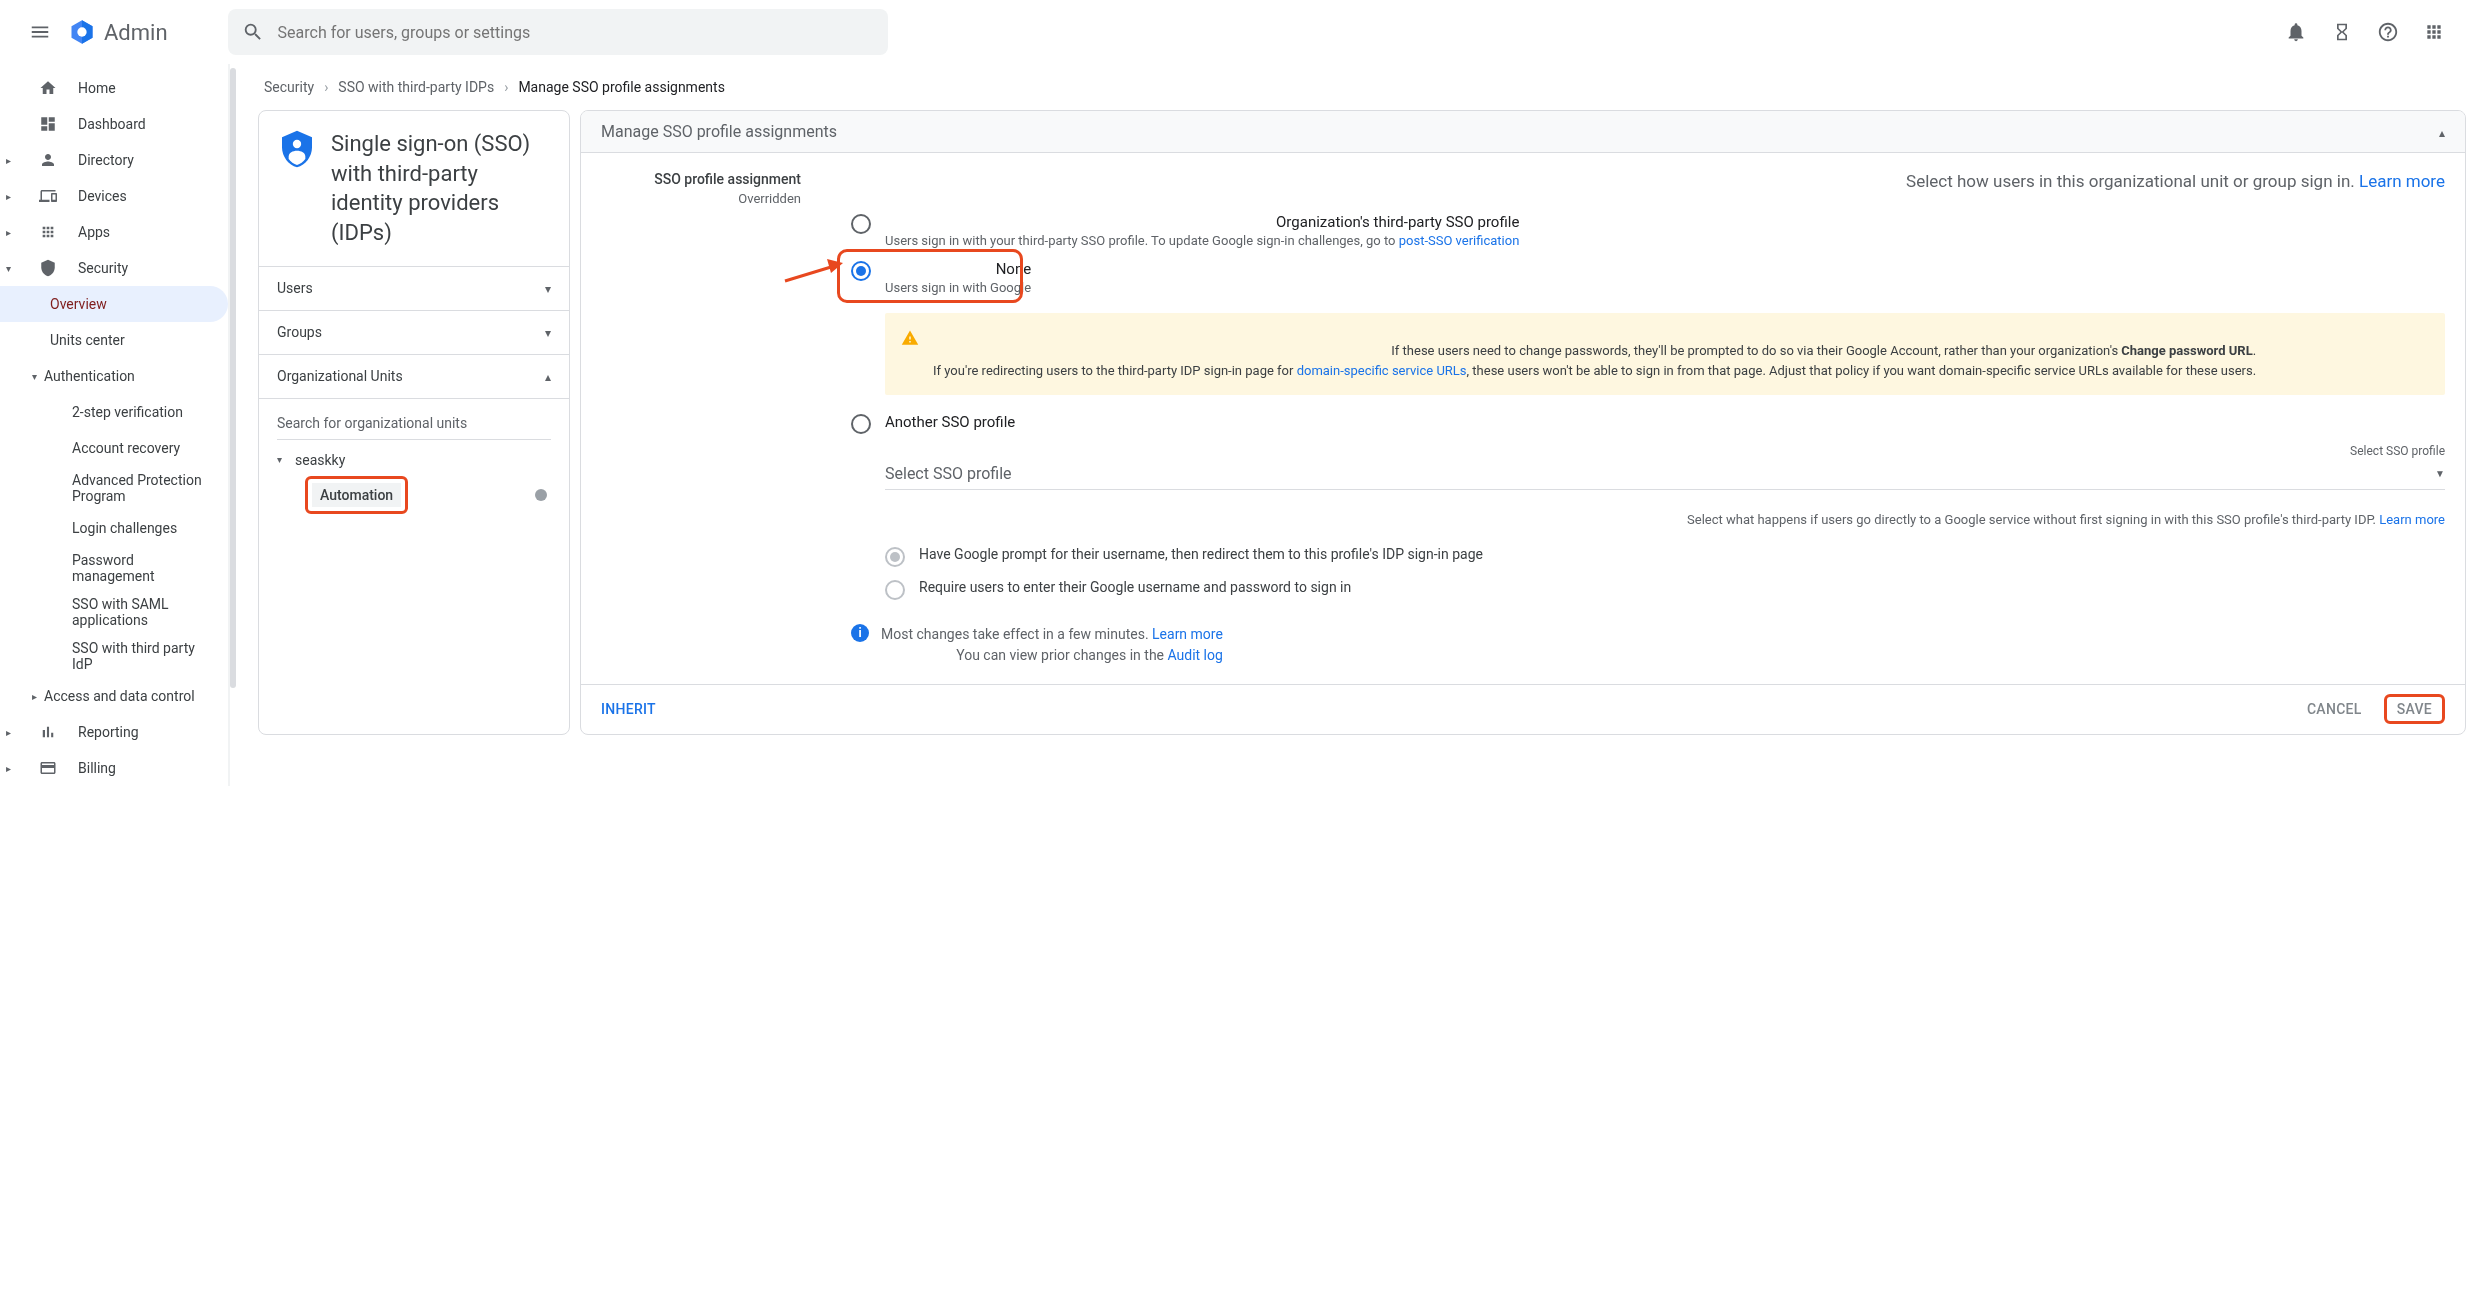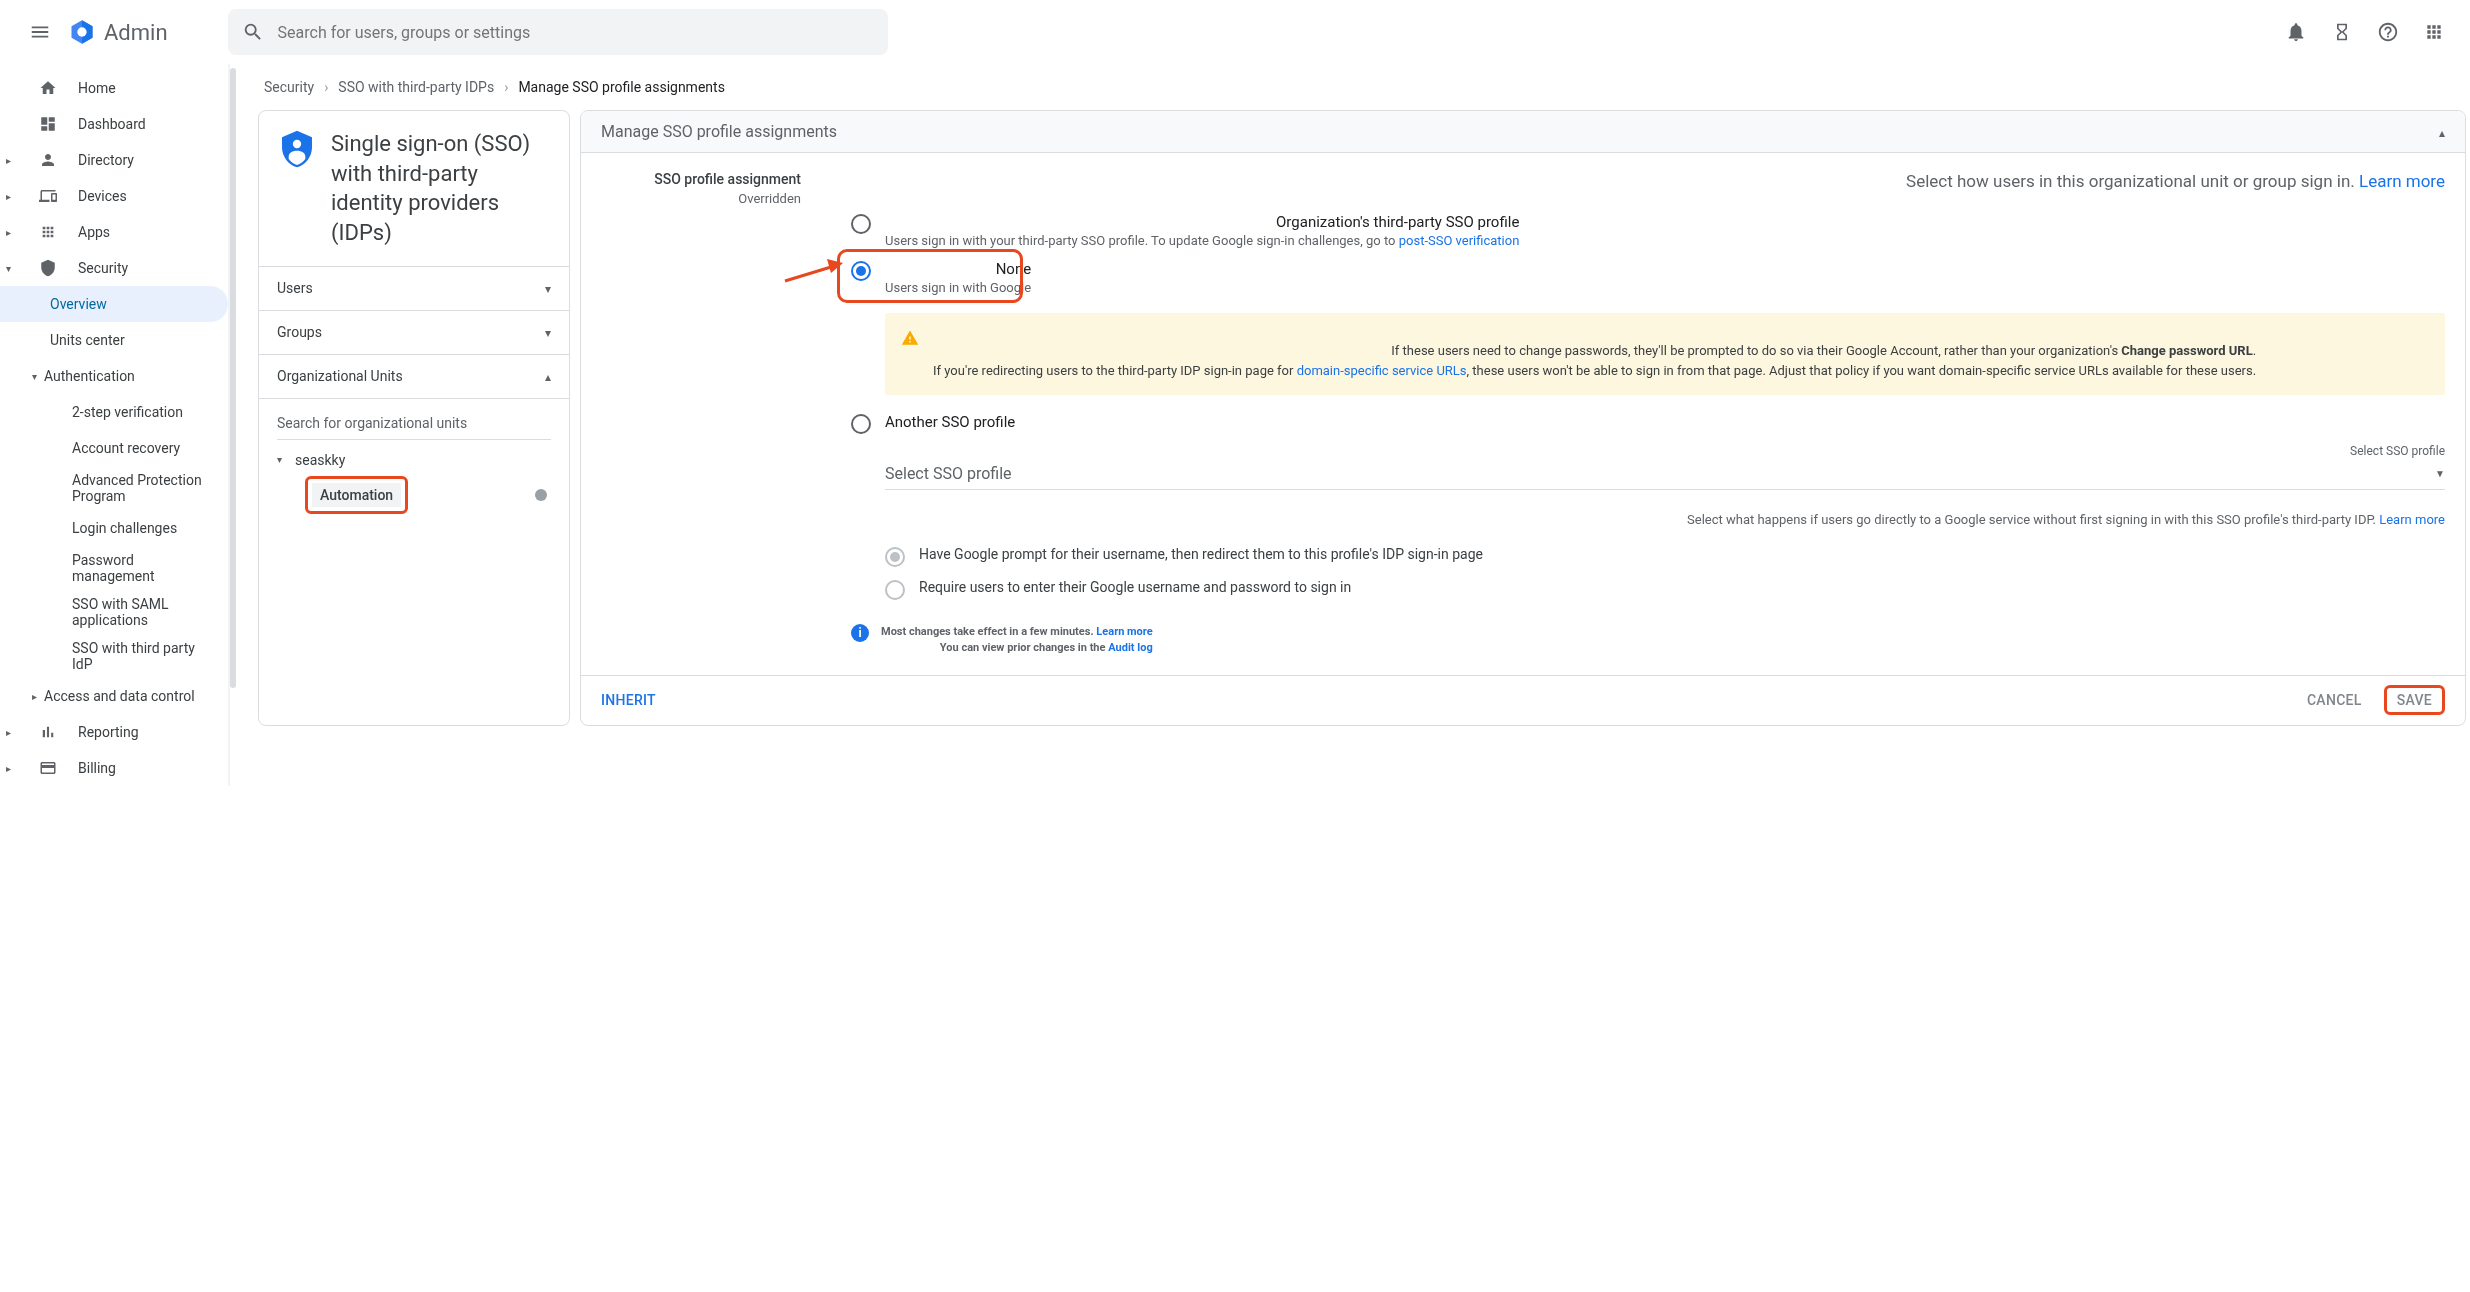--- a/index.html
+++ b/index.html
@@ -16,21 +16,21 @@
 .header-btn { width: 40px; height: 40px; display: flex; align-items: center; justify-content: center; cursor: pointer; border-radius: 50%; color: #5f6368; }
 
 .layout { display: flex; }
 .sidebar { width: 228px; padding-top: 6px; }
 .nav-item { display: flex; align-items: center; height: 36px; padding-left: 20px; gap: 20px; color: #3c4043; cursor: pointer; border-radius: 0 18px 18px 0; }
 .nav-item .chevron { width: 12px; margin-left: -14px; color: #5f6368; font-size: 10px; visibility: hidden; }
 .nav-item.has-children .chevron { visibility: visible; }
 .nav-item .nav-icon { width: 20px; display: flex; align-items: center; justify-content: center; color: #5f6368; }
 .sub-items { margin-left: 0; }
 .sub-item { display: flex; align-items: center; height: 36px; padding-left: 50px; color: #3c4043; cursor: pointer; border-radius: 0 18px 18px 0; font-size: 14px; }
-.sub-item.active { background: #e8f0fe; color: #0369a1; }
+.sub-item.active { background: #e8f0fe; color: #7f1d1d; }
 .sub2-item { display: flex; align-items: center; min-height: 36px; padding: 6px 10px 6px 72px; color: #3c4043; cursor: pointer; font-size: 14px; }
 .sub2-head { display: flex; align-items: center; height: 36px; padding-left: 50px; color: #3c4043; font-size: 14px; }
 .sub2-head .tri { width: 12px; margin-left: -18px; font-size: 10px; color: #5f6368; }
 
 .content-wrap { flex: 1; display: flex; border-left: 2px solid #f1f3f4; }
 .scrollstrip { width: 6px; background: #dadce0; height: 620px; border-radius: 3px; align-self: flex-start; margin-top: 4px; }
 .content { flex: 1; }
 .breadcrumb { height: 46px; display: flex; align-items: center; padding: 0 28px; color: #5f6368; font-size: 14px; gap: 10px; }
 .breadcrumb .crumb { cursor: pointer; }
 .breadcrumb .current { color: #202124; }
@@ -83,21 +83,21 @@
 
 .select-sso { margin-left: 34px; margin-top: 4px; }
 .select-sso .lbl { color: #5f6368; font-size: 12px; }
 .select-sso .sel { display: flex; align-items: center; justify-content: space-between; color: #5f6368; font-size: 16px; border-bottom: 1px solid #dadce0; padding: 4px 0 6px; margin-top: 2px; }
 
 .direct-text { color: #5f6368; font-size: 13px; margin: 20px 0 10px 34px; line-height: 1.5; }
 .direct-text a.link { color: #1a73e8; text-decoration: none; }
 
 .info-row { display: flex; align-items: flex-start; gap: 12px; margin-top: 18px; }
 .info-icon { width: 18px; height: 18px; background: #1a73e8; color: #fff; border-radius: 50%; display: flex; align-items: center; justify-content: center; font-size: 12px; font-weight: 700; flex-shrink: 0; }
-.info-text { color: #5f6368; font-size: 11px; line-height: 1.5; font-weight: bold; }
+.info-text { color: #5f6368; font-size: 14px; line-height: 1.5; }
 .info-text a.link { color: #1a73e8; text-decoration: none; }
 
 .rc-foot { border-top: 1px solid #dadce0; height: 50px; display: flex; align-items: center; padding: 0 20px; }
 .inherit-btn { color: #1a73e8; font-weight: 500; letter-spacing: .3px; cursor: pointer; }
 .foot-right { margin-left: auto; display: flex; align-items: center; gap: 22px; }
 .cancel-btn { color: #80868b; font-weight: 500; letter-spacing: .3px; cursor: pointer; }
 .save-wrap { border: 3px solid #e8481f; border-radius: 6px; padding: 4px 10px; }
 .save-btn { color: #80868b; font-weight: 500; letter-spacing: .3px; cursor: pointer; }
 
 svg { display: block; }

